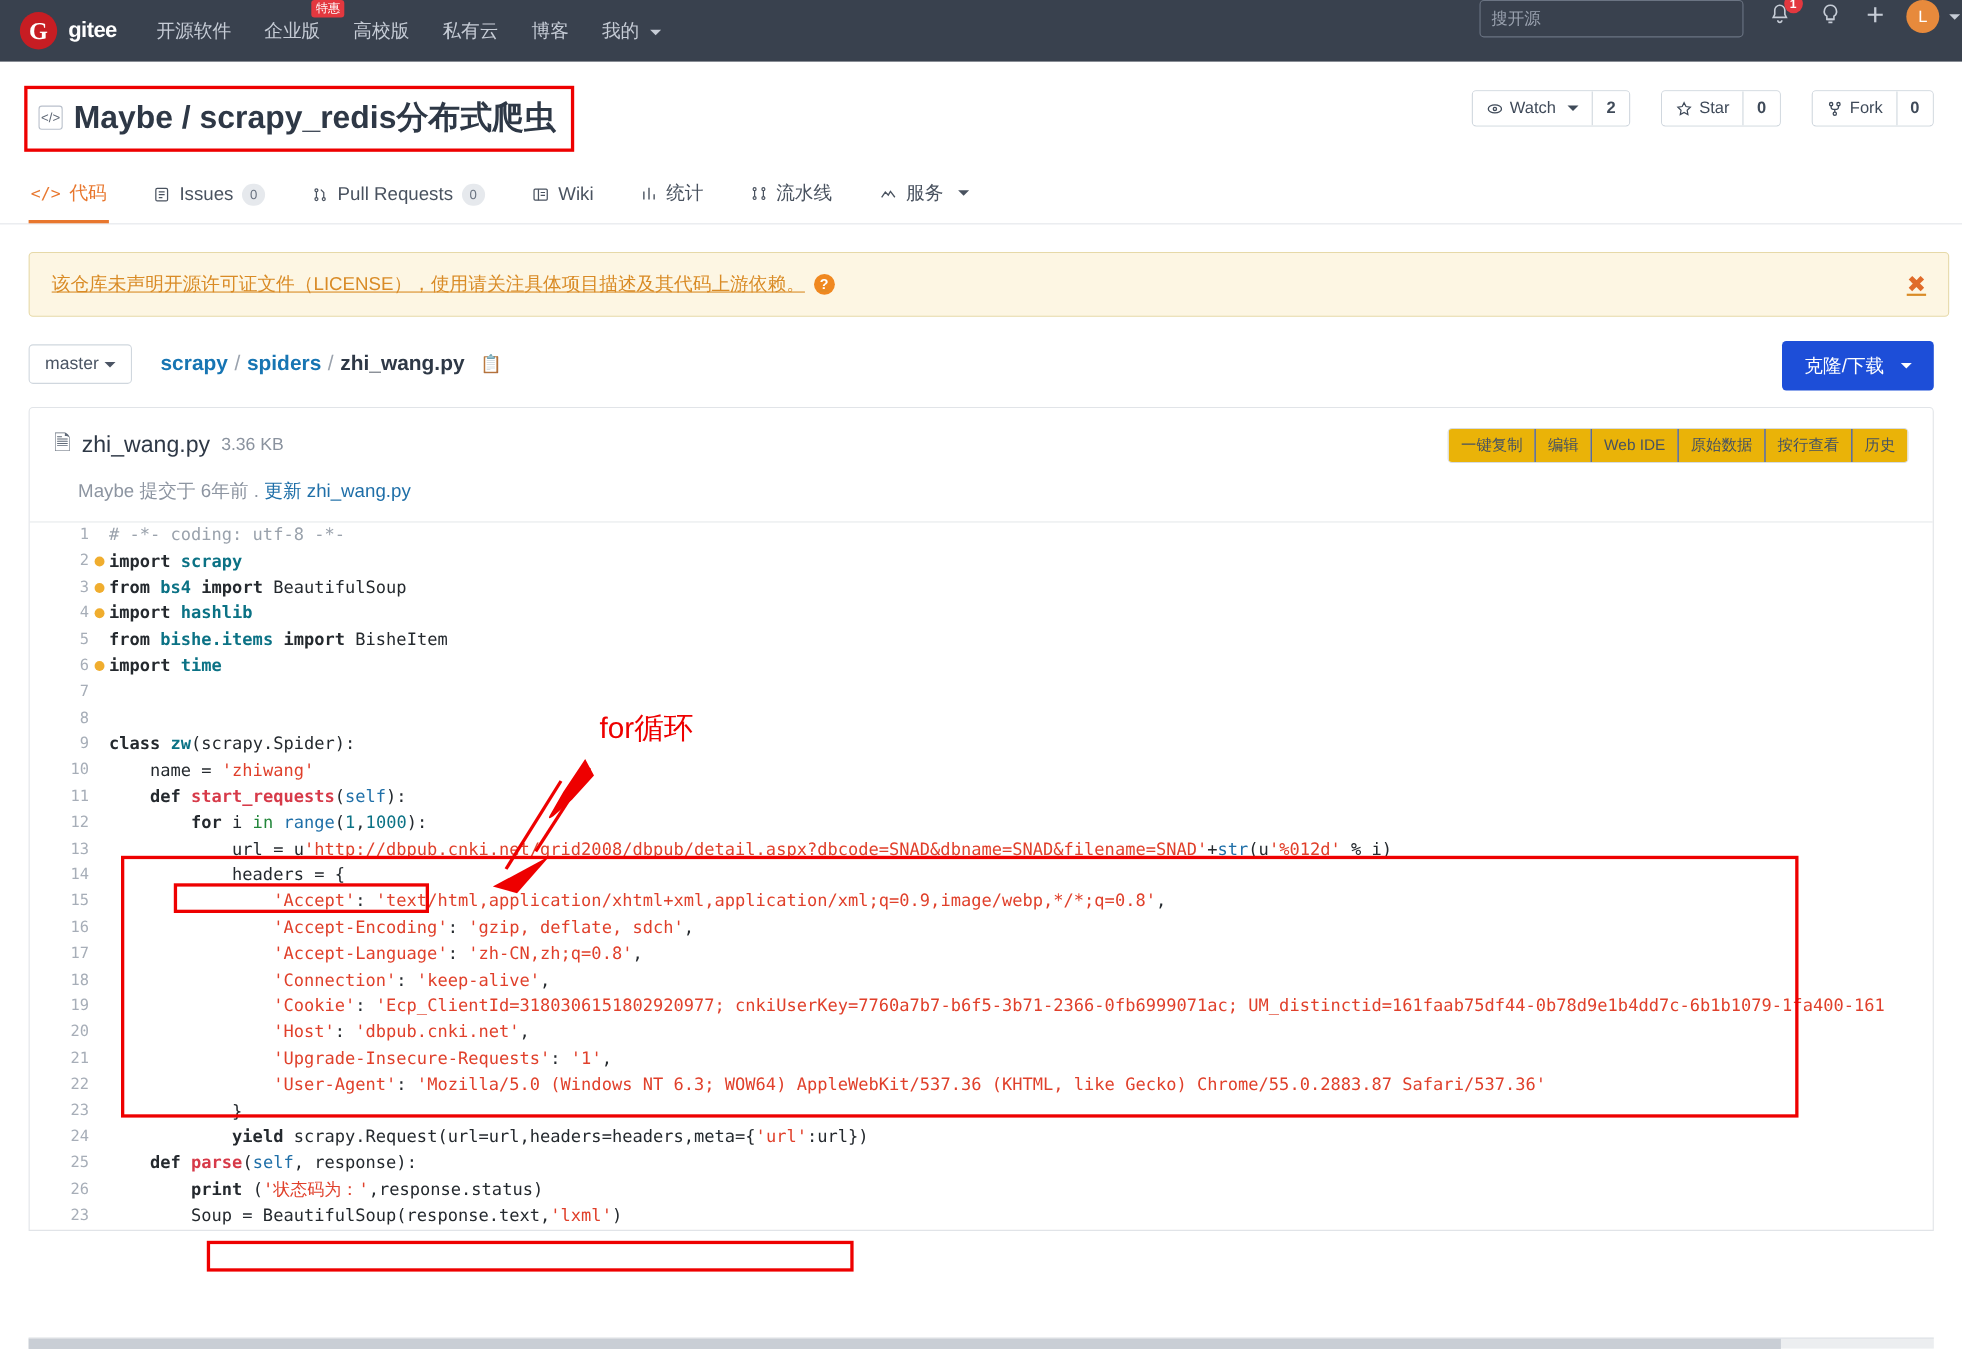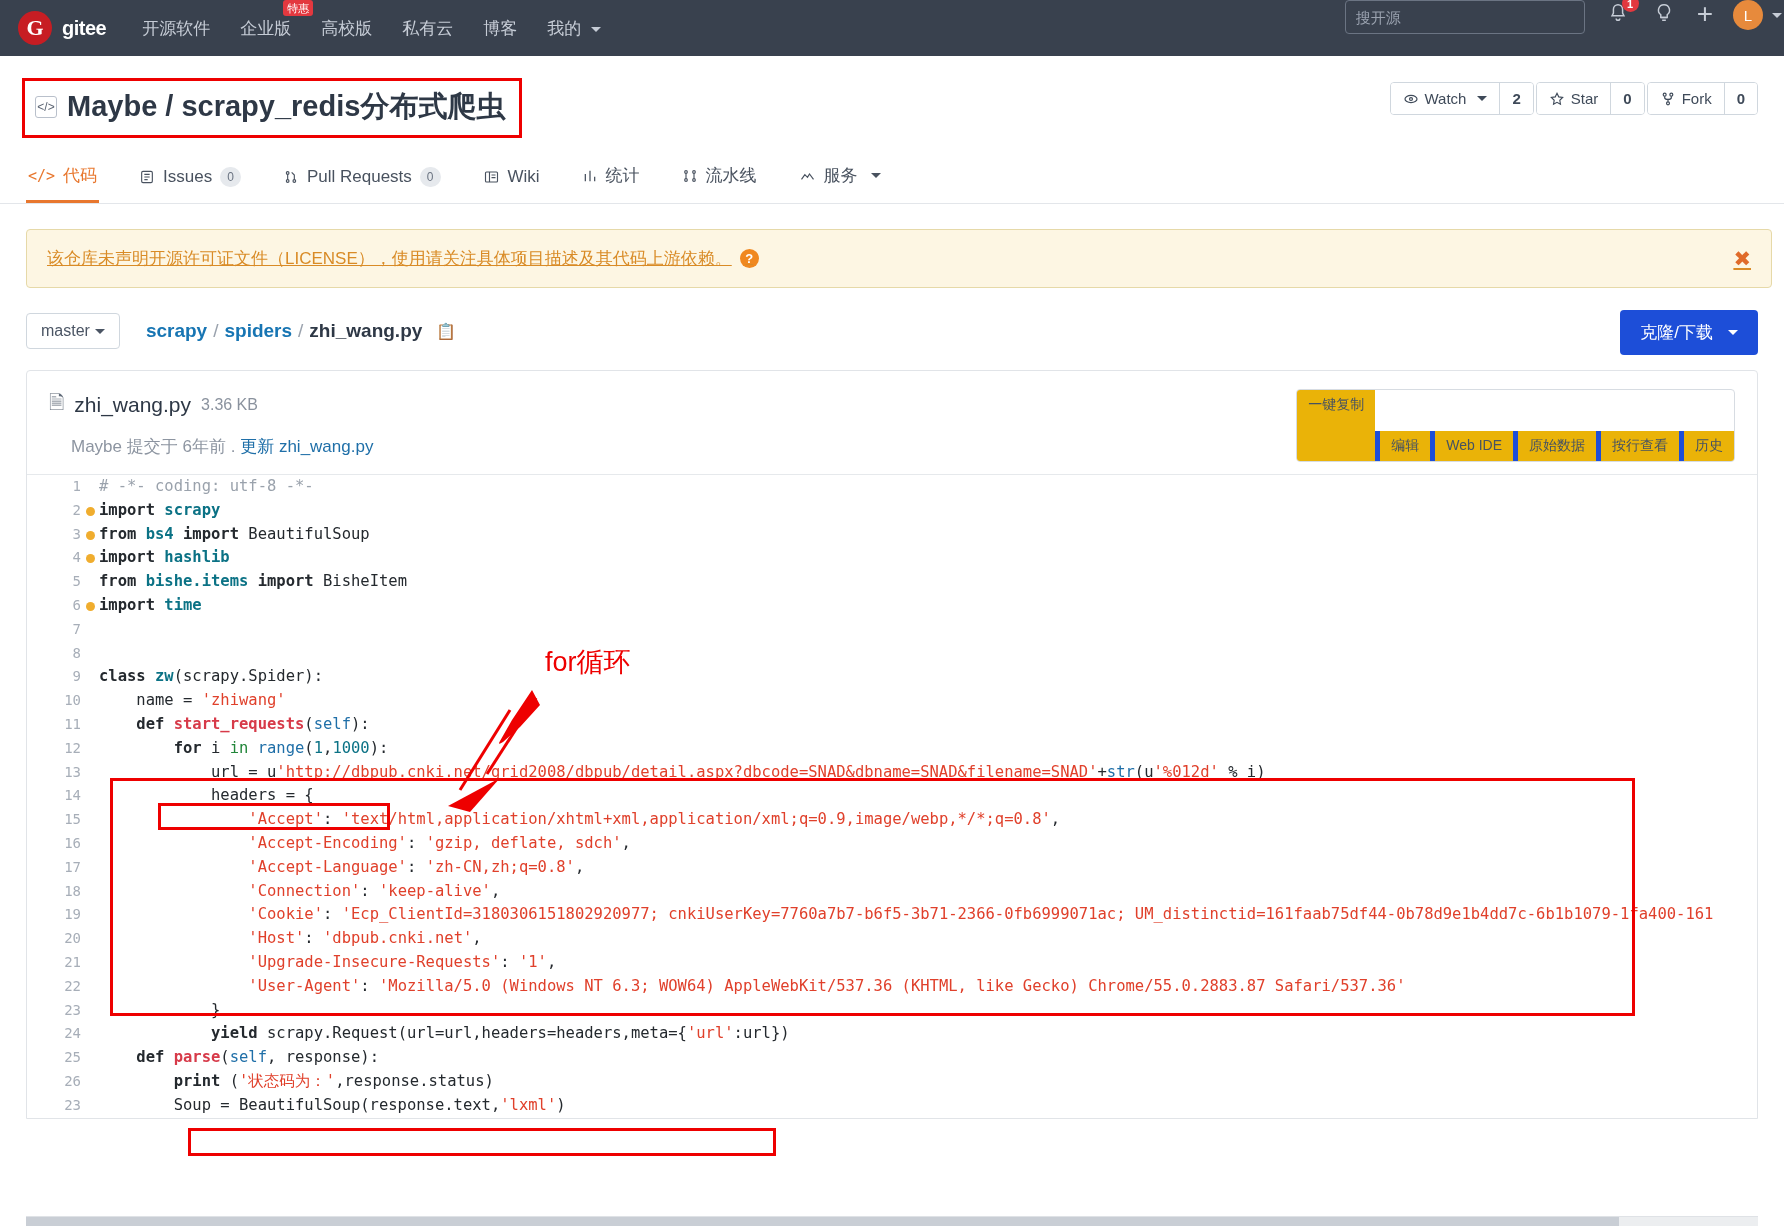--- a/index.html
+++ b/index.html
@@ -92,21 +92,21 @@
   }
   .redbox-title {
     display: inline-block;
     border: 3px solid #ee0000;
     padding: 6px 14px 8px 10px;
     margin-left: -4px;
   }
 
   .repo-actions {
     position: absolute; right: 26px; top: 26px;
-    display: flex; gap: 2px; align-items: center;
+    display: flex; gap: 28px; align-items: center;
   }
   .btn-group { display: flex; border: 1px solid #d0d7de; border-radius: 4px; overflow: hidden; }
   .btn-group .seg {
     padding: 7px 12px; font-size: 15px; color: #3f4a59;
     background: #fff; display: flex; align-items: center; gap: 6px;
     cursor: pointer; white-space: nowrap;
   }
   .btn-group .seg + .seg { border-left: 1px solid #d0d7de; font-weight: bold; }
 
   
@@ -182,21 +182,21 @@
   .file-icon { color: #606a78; font-size: 19px; }
   .file-size { color: #8a929e; font-size: 16px; }
   .file-toolbar {
     position: absolute; right: 22px; top: 18px;
     display: flex; border: 1px solid #d7dce2; border-radius: 4px; overflow: hidden;
   }
   .file-toolbar .tb {
     padding: 6px 11px; font-size: 14px; color: #4a5costume; color: #465262;
     background: #eab308; cursor: pointer; white-space: nowrap;
   }
-  .file-toolbar .tb + .tb { border-left: 5px solid #1d4ed8; margin-top: 41px; }
+  .file-toolbar .tb + .tb { border-left: 1px solid #1d4ed8; }
   .commit-line {
     padding: 14px 22px 16px 22px; font-size: 17px; color: #8d95a1;
   }
   .commit-line .who { color: #8d95a1; }
   .commit-line .msg { color: #1f6fa8; cursor: pointer; }
 
   
   #code-wrap {
     border-top: 1px solid #e6e9ec;
     position: relative;

